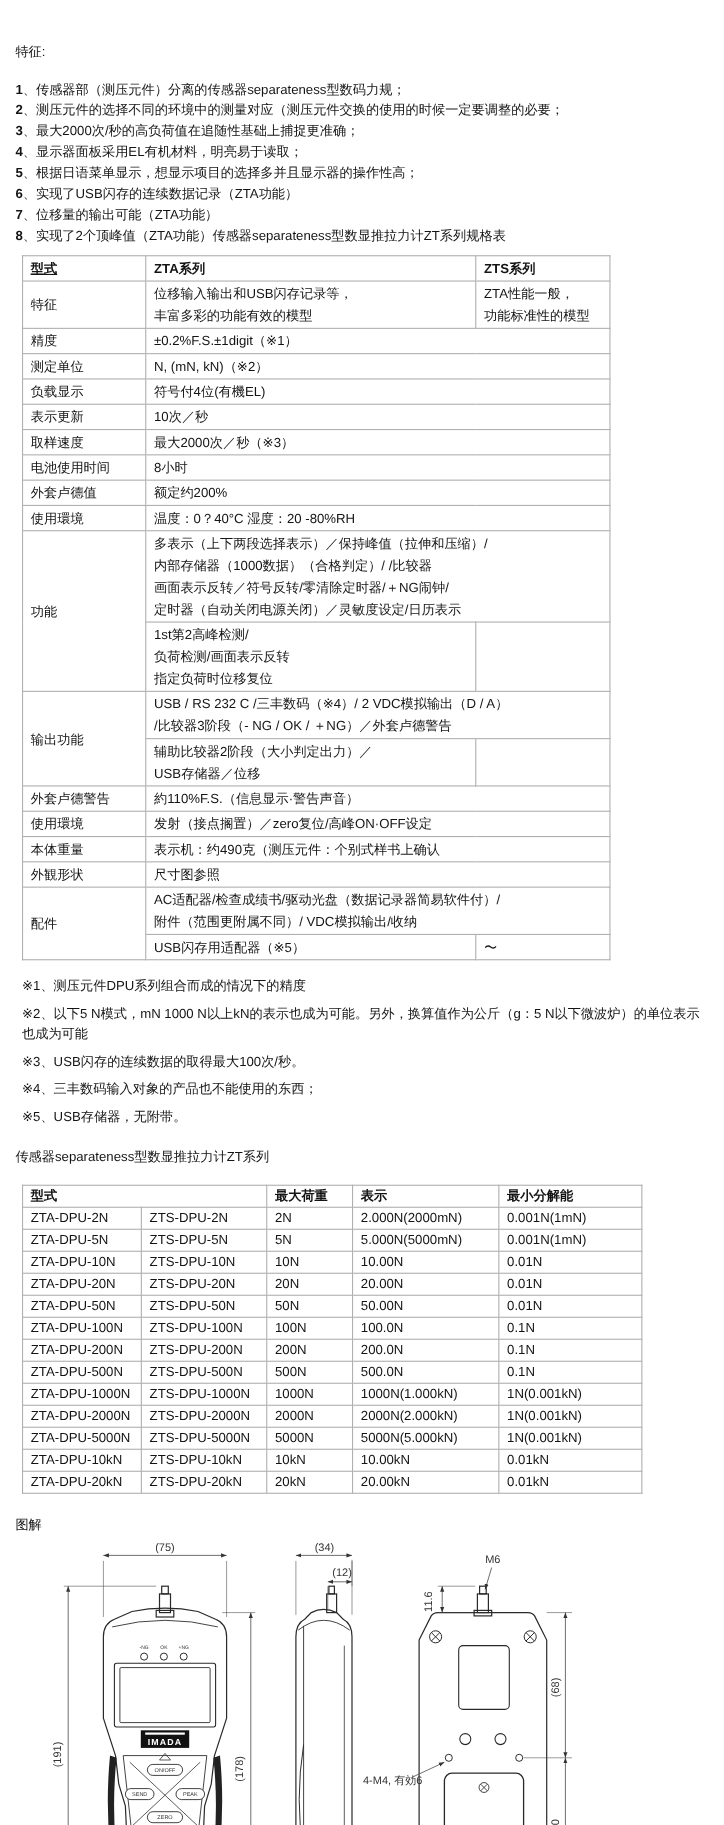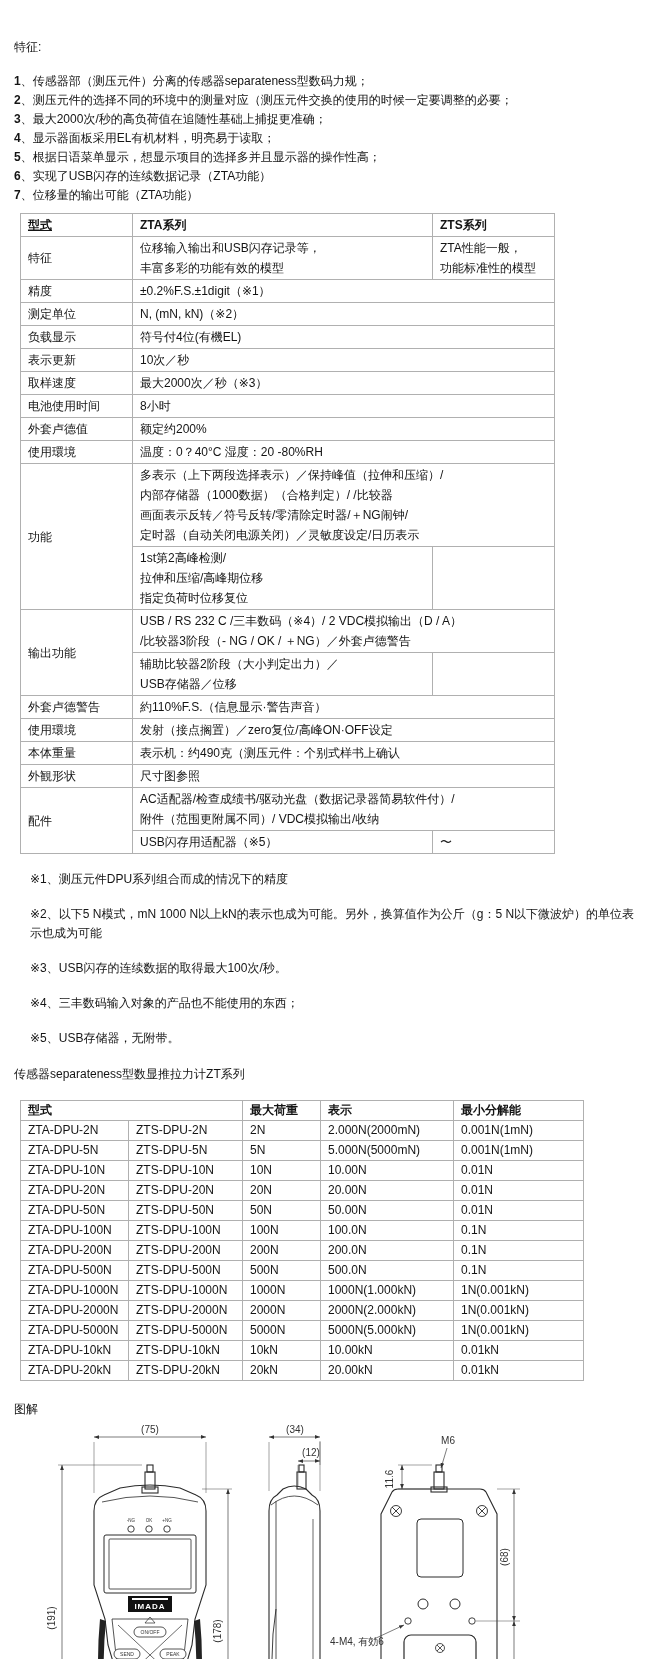--- a/index.html
+++ b/index.html
@@ -23,21 +23,21 @@
     font-size:12px;
     font-weight:normal;
     line-height:20px;
     overflow:hidden;
     word-break:break-all;
   }
   th{font-weight:bold;}
   th.u{text-decoration:underline;}
   table.models td,table.models th{line-height:17px;padding:1px 7px;}
   #notes{margin:14px 0 18px 0;line-height:19px;width:640px;}
-  .note-line{margin:16px;}
+  .note-line{margin:6px;}
   .mtitle{margin:0 0 17px 0;}
   .h2{margin:20px 0 6px 0;}
   svg text{font-family:"Liberation Sans","DejaVu Sans",sans-serif;fill:#333;}
   .dimtxt{font-size:10px;}
   .tinytxt{font-size:4.5px;}
   .btntxt{font-size:5px;}
   .logotxt{font-size:8px;font-weight:bold;letter-spacing:1px;fill:#fff;}
 </style>
 </head>
 <body>
@@ -47,20 +47,21 @@
   <div class="h">特征:</div>
 
   <div id="features">
       <div class="feature-line"><b>1</b><span>、传感器部（测压元件）分离的传感器separateness型数码力规；</span></div>
       <div class="feature-line"><b>2</b><span>、测压元件的选择不同的环境中的测量对应（测压元件交换的使用的时候一定要调整的必要；</span></div>
       <div class="feature-line"><b>3</b><span>、最大2000次/秒的高负荷值在追随性基础上捕捉更准确；</span></div>
       <div class="feature-line"><b>4</b><span>、显示器面板采用EL有机材料，明亮易于读取；</span></div>
       <div class="feature-line"><b>5</b><span>、根据日语菜单显示，想显示项目的选择多并且显示器的操作性高；</span></div>
       <div class="feature-line"><b>6</b><span>、实现了USB闪存的连续数据记录（ZTA功能）</span></div>
       <div class="feature-line"><b>7</b><span>、位移量的输出可能（ZTA功能）</span></div>
+      <div class="feature-line"><b>8</b><span>、实现了2个顶峰值（ZTA功能）传感器separateness型数显推拉力计ZT系列规格表</span></div>
     </div>
 
   <table class="spec">
     <colgroup>
       <col style="width:112px">
         <col style="width:300px">
         <col style="width:122px">
     </colgroup>
     <tbody id="specBody">
         <tr>
@@ -116,21 +117,21 @@
           <td colspan="2">
             <div>多表示（上下两段选择表示）／保持峰值（拉伸和压缩）/</div>
             <div>内部存储器（1000数据）（合格判定）/ /比较器</div>
             <div>画面表示反转／符号反转/零清除定时器/＋NG闹钟/</div>
             <div>定时器（自动关闭电源关闭）／灵敏度设定/日历表示</div>
           </td>
         </tr>
         <tr>
           <td>
             <div>1st第2高峰检测/</div>
-            <div>拉伸和压缩/高峰期位移</div>
+            <div>负荷检测/画面表示反转</div>
             <div>指定负荷时位移复位</div>
           </td>
           <td></td>
         </tr>
         <tr>
           <td rowspan="2">输出功能</td>
           <td colspan="2">
             <div>USB / RS 232 C /三丰数码（※4）/ 2 VDC模拟输出（D / A）</div>
             <div>/比较器3阶段（- NG / OK / ＋NG）／外套卢德警告</div>
           </td>

